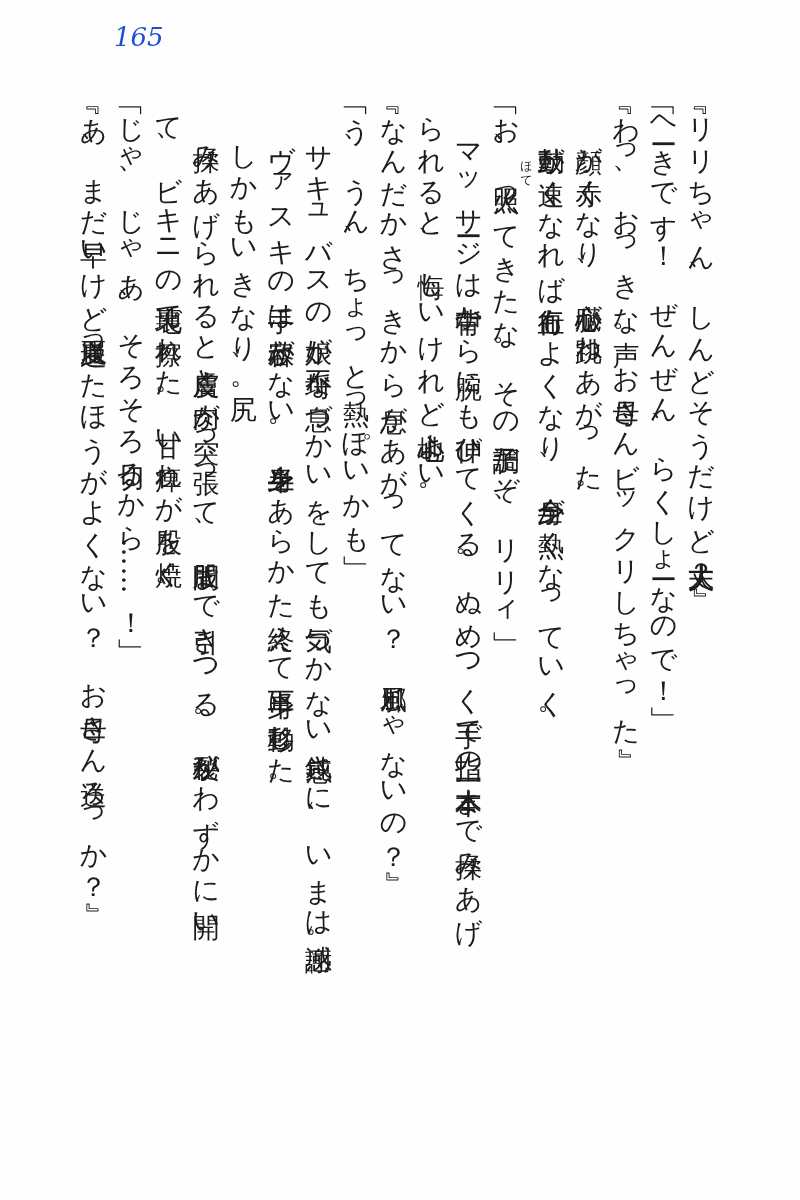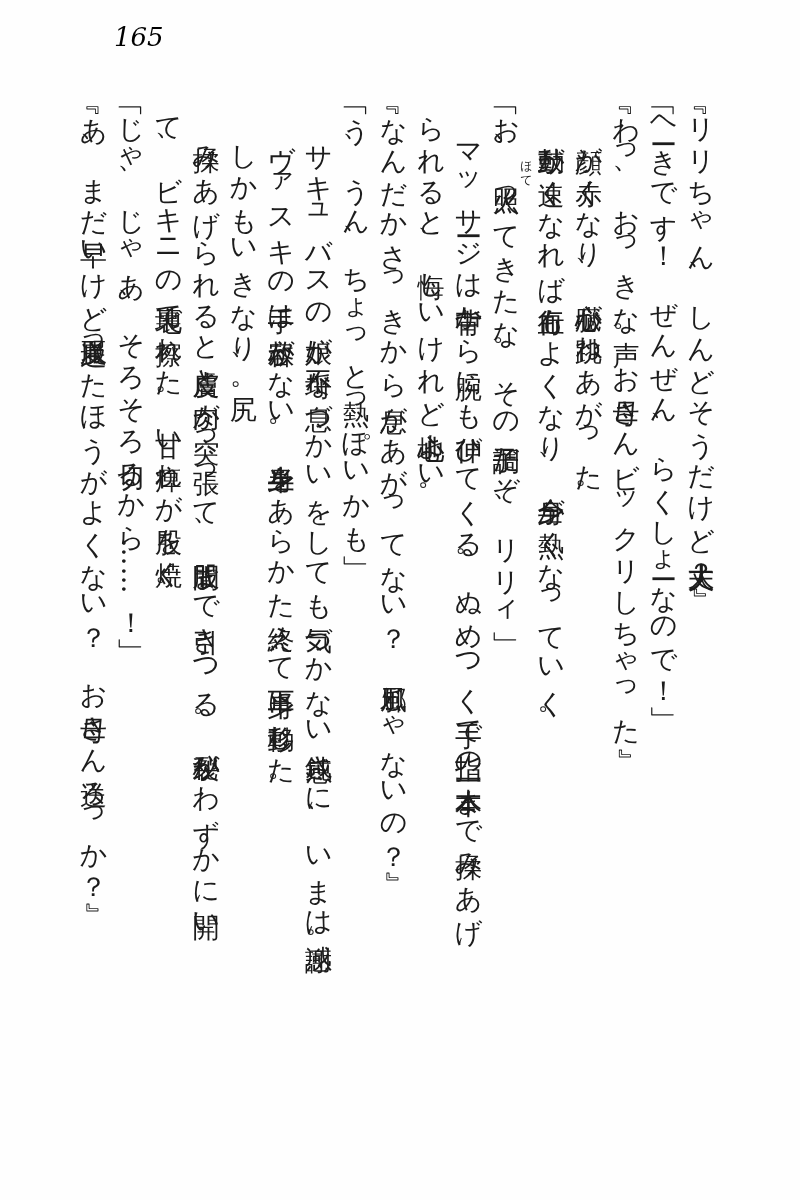--- a/index.html
+++ b/index.html
@@ -18,21 +18,21 @@
     inset: 0;
     background: #fefefe;
   }
   .page-number {
     position: absolute;
     top: 22px;
     left: 114px;
     font-family: "DejaVu Serif", "Liberation Serif", serif;
     font-style: italic;
     font-size: 26px;
-    color: #000000;
+    color: #1d4ed8;
   }
   .text-block {
     position: absolute;
     top: 98px;
     right: 80px;
     height: 1068px;
     writing-mode: vertical-rl;
     text-orientation: mixed;
     font-family: "DejaVu Serif", "Liberation Serif", serif;
     font-size: 27px;

